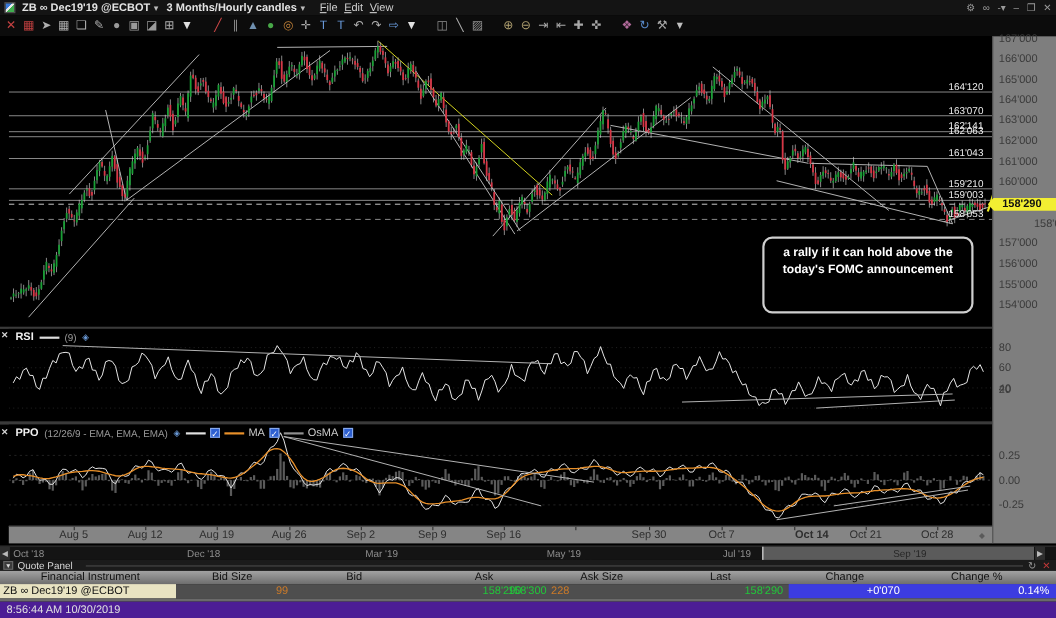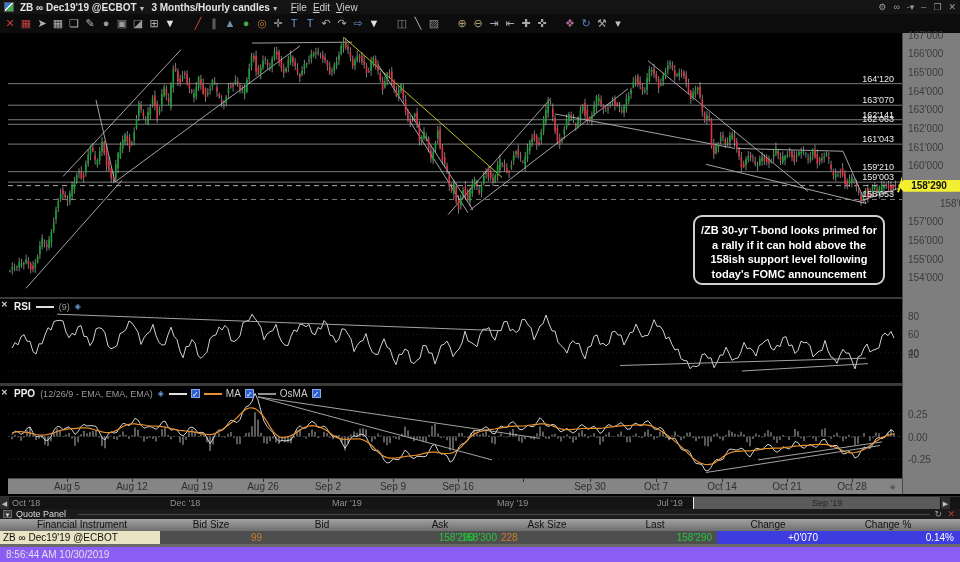--- a/index.html
+++ b/index.html
@@ -61,21 +61,21 @@
   .qrule{position:absolute;left:78px;top:5px;width:852px;height:1px;background:#4a4a4a;}
   .qbtn{position:absolute;top:0;font-size:9px;}
   .qcols{position:absolute;left:0;top:519px;width:960px;height:12px;
     background:linear-gradient(#a2a2a2,#6e6e6e);color:#111;font-size:10px;}
   .qcol{position:absolute;top:0;transform:translateX(-50%);white-space:nowrap;}
   .qrow{position:absolute;left:0;top:531px;width:960px;height:13px;background:#4e4e4e;font-size:10px;}
   .qcell{position:absolute;top:1px;white-space:nowrap;}
   .inst{left:0;top:0;width:160px;height:13px;background:#e8e3c2;color:#111;padding:1px 0 0 3px;}
   .qblue{position:absolute;left:717px;top:0;width:243px;height:13px;background:#3c3ce0;}
   .qgap{position:absolute;left:0;top:544px;width:960px;height:3px;background:#6a6a6a;}
-  .statusbar{position:absolute;left:0;top:547px;width:960px;height:15px;background:#8b5cf6;
+  .statusbar{position:absolute;left:0;top:547px;width:960px;height:15px;background:#4c1d95;
     font-size:10px;color:#e0e0e0;padding:2px 0 0 6px;}
 </style>
 </head>
 <body>
 
 <div id="app">
 
   <div class="titlebar">
     <span class="appicon"></span>
     <span class="tb-item"><span>ZB ∞ Dec19'19 @ECBOT</span><span class="tb-caret">▼</span></span>
@@ -1287,23 +1287,21 @@
         <span class="lsample" style="border-color: rgb(232, 144, 42);"></span>
         <span style="color: rgb(204, 204, 204);">MA</span>
         <span class="chk">✓</span>
         <span class="lsample" style="border-color: rgb(144, 144, 144);"></span>
         <span style="color: rgb(204, 204, 204);">OsMA</span>
         <span class="chk">✓</span>
       </span>
   </div>
 
   <div class="note" id="note">
-      <div>/ZB 30-yr T-bond looks primed for</div>
       <div>a rally if it can hold above the</div>
-      <div>158ish support level following</div>
       <div>today's FOMC announcement</div>
     </div>
 
   <div class="axis-strip" id="axisStrip">
       <span class="axis-lab" style="top: -3.3px;">167'000</span>
       <span class="axis-lab" style="top: 15.35px;">166'000</span>
       <span class="axis-lab" style="top: 34px;">165'000</span>
       <span class="axis-lab" style="top: 52.65px;">164'000</span>
       <span class="axis-lab" style="top: 71.3px;">163'000</span>
       <span class="axis-lab" style="top: 89.95px;">162'000</span>
@@ -1340,21 +1338,21 @@
       <span class="xlab" style="left: 385px;">Sep 9</span>
       <span class="xtick" style="left: 450px;"></span>
       <span class="xlab" style="left: 450px;">Sep 16</span>
       <span class="xtick" style="left: 515px;"></span>
       <span class="xlab" style="left: 515px; margin-top: 23px;">Sep 23</span>
       <span class="xtick" style="left: 582px;"></span>
       <span class="xlab" style="left: 582px;">Sep 30</span>
       <span class="xtick" style="left: 648px;"></span>
       <span class="xlab" style="left: 648px;">Oct 7</span>
       <span class="xtick" style="left: 714px;"></span>
-      <span class="xlab" style="left: 714px;">Oct 14</span>
+      <span class="xlab" style="left: 730px; font-weight: bold;">Oct 14</span>
       <span class="xtick" style="left: 779px;"></span>
       <span class="xlab" style="left: 779px;">Oct 21</span>
       <span class="xtick" style="left: 844px;"></span>
       <span class="xlab" style="left: 844px;">Oct 28</span>
       <span class="xdiamond" style="left: 882px;">◆</span>
     </div>
 
   <div class="scroll" id="scrollbar">
     <div class="sarrow" style="left:0">◀</div>
     <div class="sthumb"></div>

